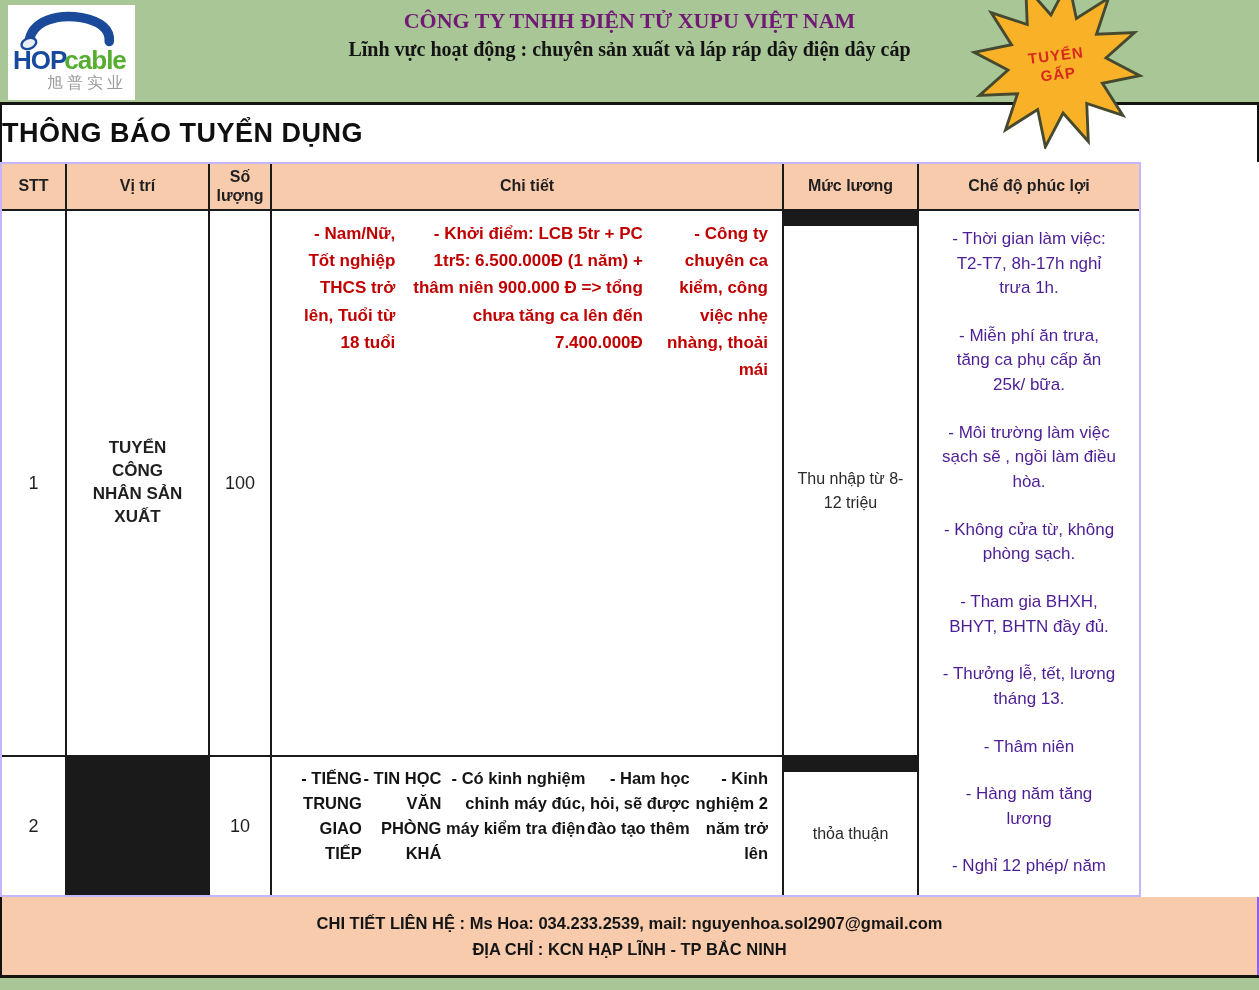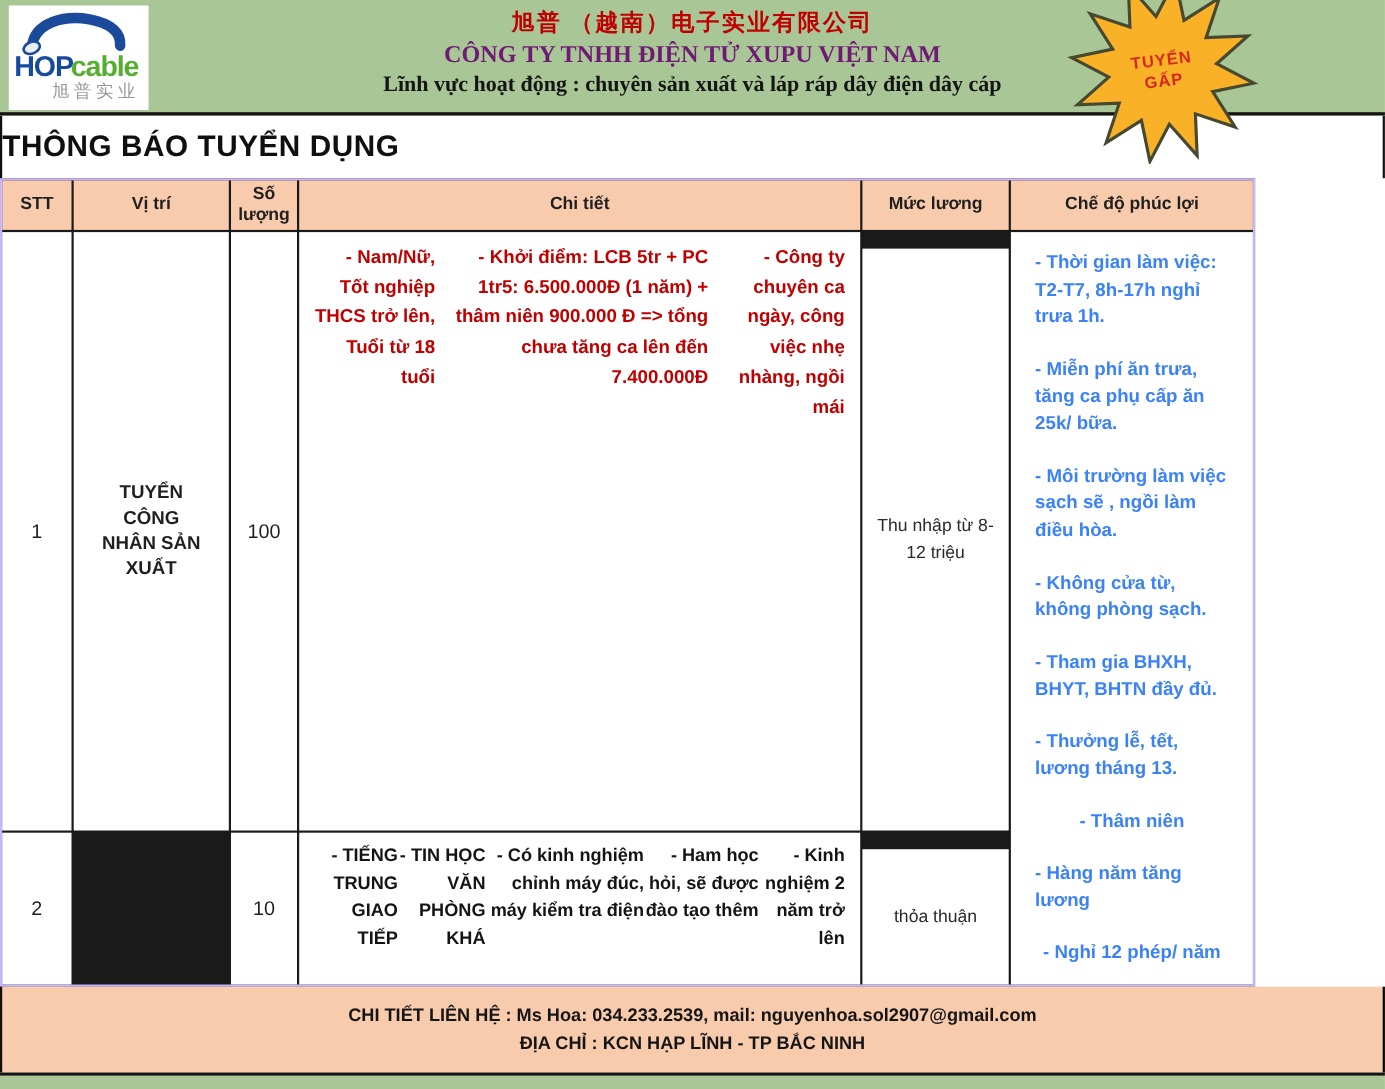--- a/index.html
+++ b/index.html
@@ -40,30 +40,30 @@
                 gap:2px; background:#1a1a1a; border:2px solid #c4b5fd; }
   .cell { background:#ffffff; display:flex; align-items:center; justify-content:center; text-align:center; }
   .cell.head { background:#f8cbad; font-weight:bold; font-size:16px; line-height:1.15; padding:2px; }
   .cell.num { font-size:18px; }
   .cell.pos { font-weight:bold; font-size:17px; line-height:1.35; padding:4px 20px; }
   .cell.salary { font-size:16px; line-height:1.5; padding:4px 10px; color:#2a2a2a;margin-top:15px; }
   .cell.details { align-items:flex-start; justify-content:center; text-align:right; padding:8px 14px; }
   .detail-red  { color:#c00000; font-weight:bold; font-size:17px; line-height:1.6; margin:1px 0; }
   .detail-dark { color:#141414; font-weight:bold; font-size:16.5px; line-height:1.52; margin:1px 0; }
   .cell.benefits { flex-direction:column; justify-content:center; padding:6px 22px; }
-  .benefit-line { color:#3b82f6; font-weight:bold; font-size:17px; line-height:1.45; margin:11.5px 0; text-align:left; }
+  .benefit-line { color:#4c1d95; font-weight:normal; font-size:17px; line-height:1.45; margin:11.5px 0; text-align:center; }
 
   .c1{grid-column:1} .c2{grid-column:2} .c3{grid-column:3} .c4{grid-column:4} .c5{grid-column:5} .c6{grid-column:6}
   .r1{grid-row:1} .r2{grid-row:2} .r3{grid-row:3}
   .rowspan2{grid-row:2 / span 2}
 
   
   .footer { width:100%; height:78px; background:#f8cbad; display:flex; flex-direction:column;
             align-items:center; justify-content:center; gap:7px;
-            border-left:2px solid #111; border-right:2px solid #000000; }
+            border-left:2px solid #111; border-right:2px solid #8b5cf6; }
   .footer div { font-weight:bold; font-size:16.5px; color:#151515; }
   .bottom-line { width:100%; height:3px; background:#15150f; }
   .green-strip { width:100%; height:12px; background:#a9c697; }
 </style>
 </head>
 <body>
 
 <div class="page">
 
   <header class="header">
@@ -72,21 +72,20 @@
         <path d="M12,36 C14,11 44,5 67,9 C88,13 97,22 96,34" fill="none" stroke="#1b4a9b" stroke-width="10" stroke-linecap="round"></path>
         <ellipse cx="12" cy="36" rx="8" ry="5.5" transform="rotate(-22 12 36)" fill="#e8eef5" stroke="#1b4a9b" stroke-width="2.5"></ellipse>
       </svg>
       <div class="logo-line">
         <span class="logo-hop">HOP</span><span class="logo-cable">cable</span>
       </div>
       <div class="logo-cn">旭普实业</div>
     </div>
 
     <div class="company-block">
-      <div class="company-cn">旭普 （越南）电子实业有限公司</div>
       <div class="company-vn">CÔNG TY TNHH ĐIỆN TỬ XUPU VIỆT NAM</div>
       <div class="company-field">Lĩnh vực hoạt động : chuyên sản xuất và láp ráp dây điện dây cáp</div>
     </div>
 
     <div class="badge">
       <svg width="190" height="172" viewBox="0 0 200 180">
         <polygon points="100,2 113.5,39.8 144,13.8 136.8,53.2 176.2,46 150.2,76.5 188,90 150.2,103.5 176.2,134 136.8,126.8 144,166.2 113.5,140.2 100,178 86.5,140.2 56,166.2 63.2,126.8 23.8,134 49.8,103.5 12,90 49.8,76.5 23.8,46 63.2,53.2 56,13.8 86.5,39.8" fill="#f9b127" stroke="#45492f" stroke-width="3" stroke-linejoin="miter"></polygon>
       </svg>
       <div class="badge-text">
         <span>TUYỂN</span>
@@ -106,21 +105,21 @@
     <div class="cell head c4 r1">Chi tiết</div>
     <div class="cell head c5 r1">Mức lương</div>
     <div class="cell head c6 r1">Chế độ phúc lợi</div>
 
     <div class="cell num c1 r2">1</div>
     <div class="cell pos c2 r2">TUYỂN CÔNG NHÂN SẢN XUẤT</div>
     <div class="cell num c3 r2">100</div>
     <div class="cell details c4 r2">
         <div class="detail-red">- Nam/Nữ, Tốt nghiệp THCS trở lên, Tuổi từ 18 tuổi</div>
         <div class="detail-red">- Khởi điểm: LCB 5tr + PC 1tr5: 6.500.000Đ (1 năm) + thâm niên 900.000 Đ =&gt; tổng chưa tăng ca lên đến 7.400.000Đ</div>
-        <div class="detail-red">- Công ty chuyên ca ngày, công việc nhẹ nhàng, ngồi mái</div>
+        <div class="detail-red">- Công ty chuyên ca kiểm, công việc nhẹ nhàng, thoải mái</div>
       </div>
     <div class="cell salary c5 r2">Thu nhập từ 8-12 triệu</div>
 
     <div class="cell benefits c6 rowspan2">
         <div class="benefit-line">- Thời gian làm việc: T2-T7, 8h-17h nghỉ trưa 1h.</div>
         <div class="benefit-line">- Miễn phí ăn trưa, tăng ca phụ cấp ăn 25k/ bữa.</div>
         <div class="benefit-line">- Môi trường làm việc sạch sẽ , ngồi làm điều hòa.</div>
         <div class="benefit-line">- Không cửa từ, không phòng sạch.</div>
         <div class="benefit-line">- Tham gia BHXH, BHYT, BHTN đầy đủ.</div>
         <div class="benefit-line">- Thưởng lễ, tết, lương tháng 13.</div>

